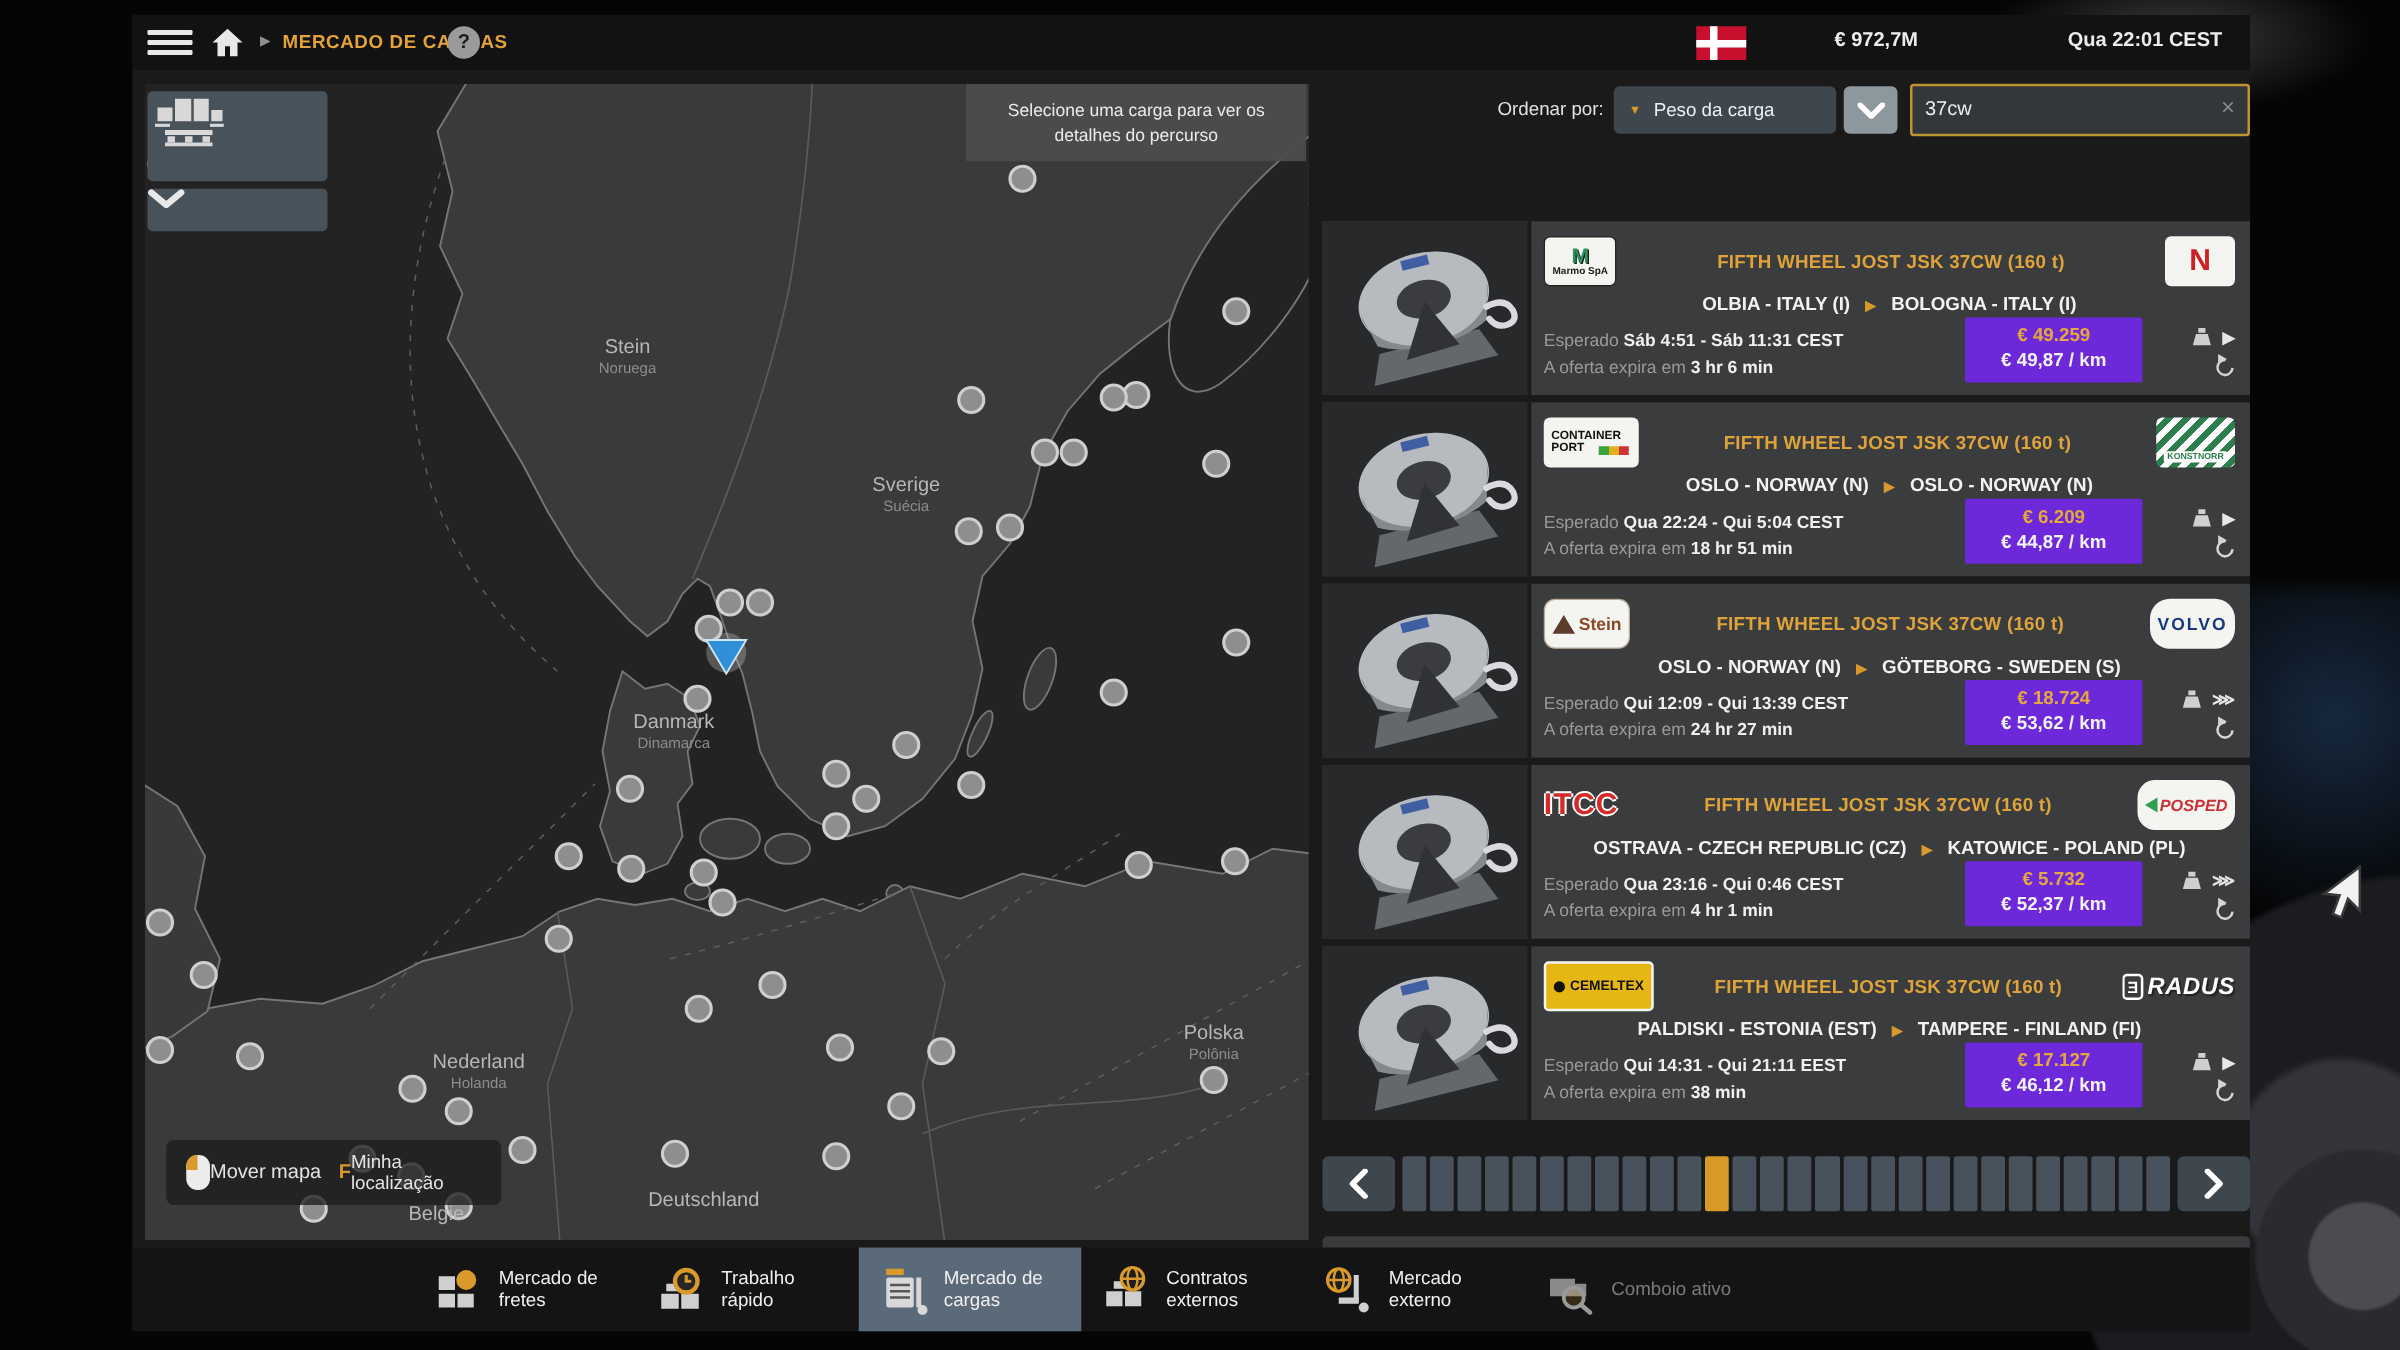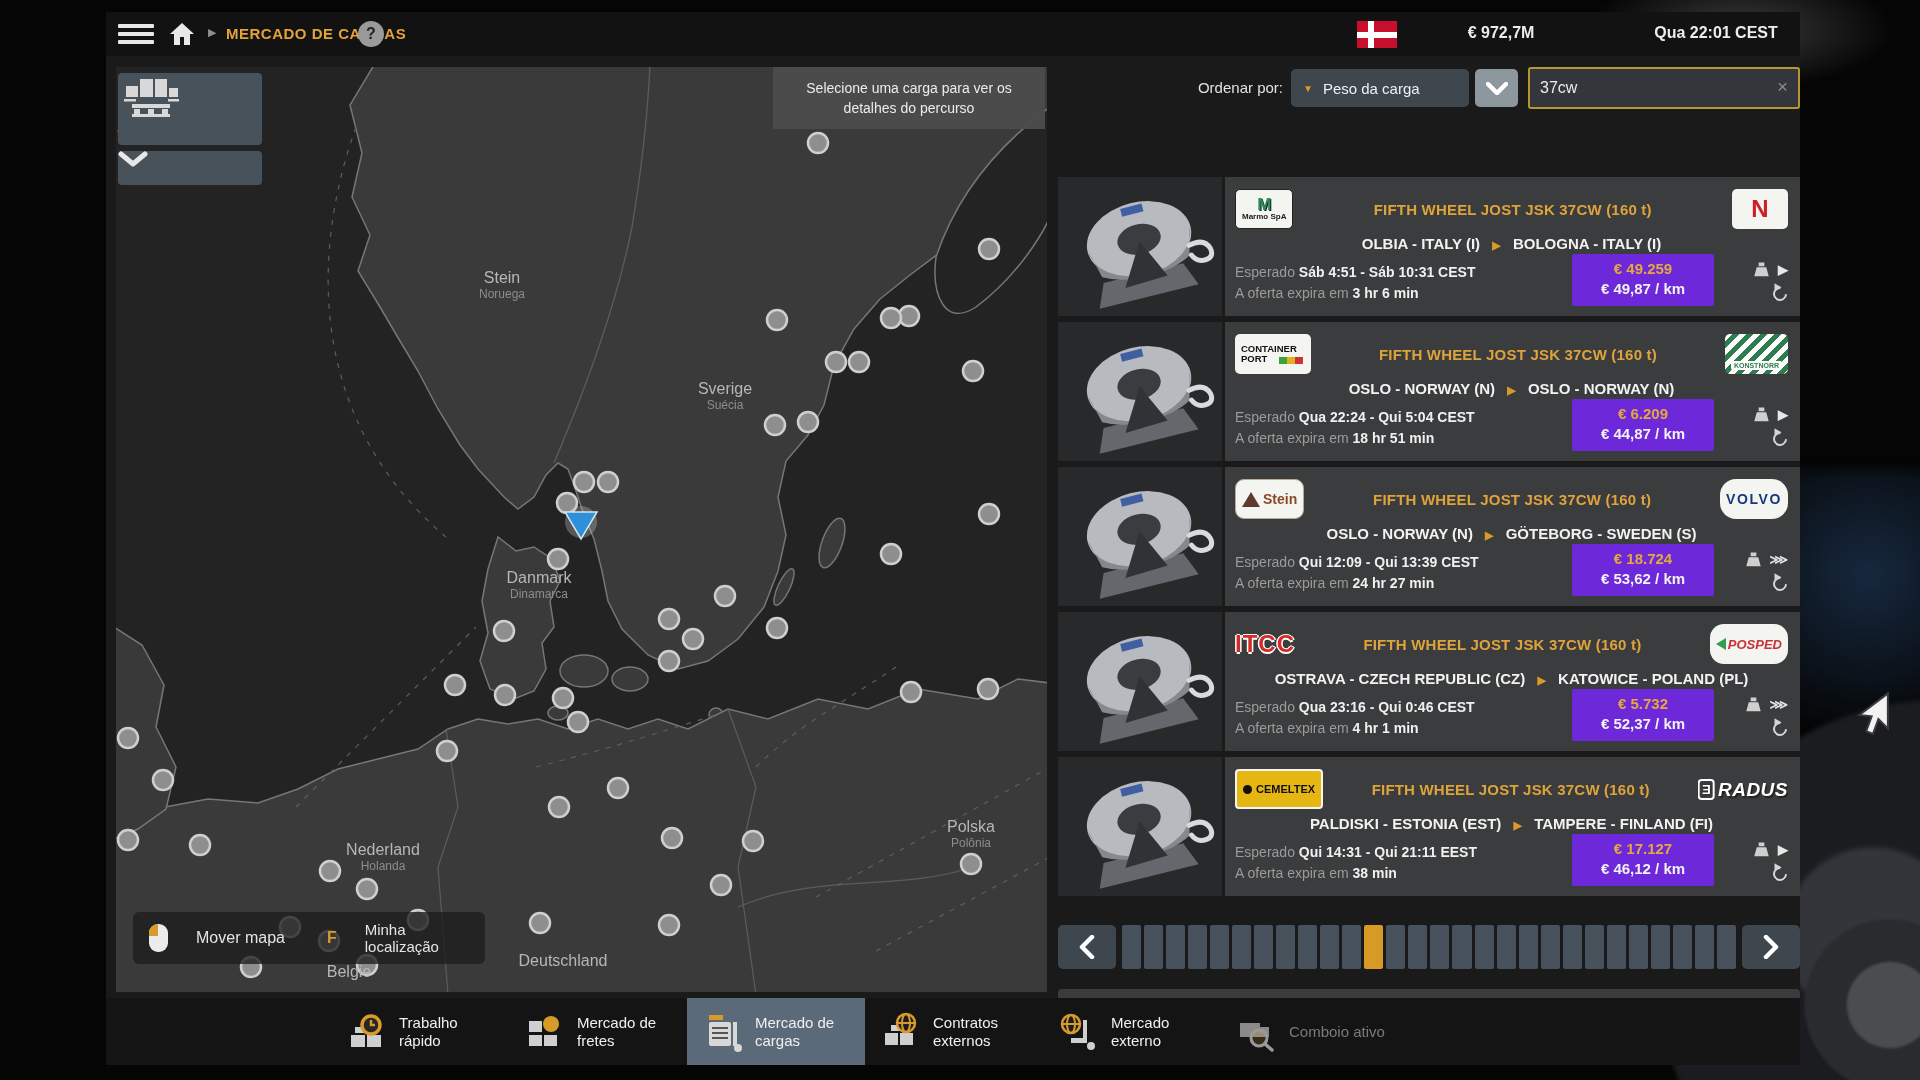--- a/index.html
+++ b/index.html
@@ -42,21 +42,21 @@
   .map-label .n { color:#b7b7b7; font-size:16px; }
   .map-label .s { color:#8d8d8d; font-size:12px; }
   .map-tooltip { position:absolute; right:2px; top:0; width:272px; height:62px; background:rgba(76,76,76,.96);
                  color:#ececec; font-size:14px; text-align:center; display:flex; align-items:center; justify-content:center;
                  padding:6px 26px; line-height:1.45; }
   .mapbtn { position:absolute; left:2px; background:#47525b; border-radius:4px; width:144px;
             display:flex; align-items:center; justify-content:center; }
   .mapbtn1 { top:6px; height:72px; }
   .mapbtn2 { top:84px; height:34px; }
   .map-legend { position:absolute; left:17px; top:845px; height:52px; background:rgba(30,30,30,.78); border-radius:6px;
-                display:flex; align-items:center; padding:0 16px; gap:28px; }
+                display:flex; align-items:center; padding:0 16px; gap:0; }
   .mouse-ico { width:19px; height:28px; background:#ececec; border-radius:9px; position:relative; overflow:hidden; }
   .mouse-ico::before { content:""; position:absolute; left:0; top:0; width:9px; height:12px; background:#d79a2b; }
   .map-legend .t { color:#e4e4e4; font-size:16px; }
   .map-legend .k { color:#d79a2b; font-weight:bold; font-size:16px; margin-left:14px; }
   .map-legend .loc { color:#e4e4e4; font-size:15px; width:104px; line-height:1.15; }
 
   
   .rpanel { position:absolute; left:952px; top:55px; width:742px; height:925px; }
   .sort-label { position:absolute; left:0; top:12px; width:225px; text-align:right; color:#e2e2e2; font-size:15px; }
   .dropdown { position:absolute; left:233px; top:2px; width:178px; height:38px; background:#3e464e; border-radius:5px;
@@ -376,21 +376,21 @@
               <i>N</i>
             </span>
         </div>
         <div class="route">
           <span>OLBIA - ITALY (I)</span>
           <span class="rarrow">▶</span>
           <span>BOLOGNA - ITALY (I)</span>
         </div>
         <div class="rbot">
           <div class="rinfo">
-            <div><span class="glabel">Esperado</span> <b>Sáb 4:51 - Sáb 10:31 CEST</b></div>
+            <div><span class="glabel">Esperado</span> <b>Sáb 4:51 - Sáb 11:31 CEST</b></div>
             <div><span class="glabel">A oferta expira em</span> <b>3 hr 6 min</b></div>
           </div>
           <div class="pricebox">
             <div class="pmain">€ 49.259</div>
             <div class="prate">€ 49,87 / km</div>
           </div>
           <div class="ricons">
             <div class="ritop">
               <span class="wicon">
                   <svg viewBox="0 0 20 20">
@@ -659,36 +659,36 @@
         </svg>
       </div>
     </div>
 
     <div class="gpsbtn">Definir como destino no GPS</div>
   </div>
 
   <div class="navbar">
     <div class="navitem">
       <svg viewBox="0 0 44 40">
+        <rect x="6" y="9" width="13" height="11" fill="#cfcfcf"></rect>
+          <rect x="6" y="23" width="13" height="11" fill="#cfcfcf"></rect>
+        <rect x="21" y="23" width="13" height="11" fill="#cfcfcf"></rect>
+        <circle cx="28" cy="12" r="8" fill="#d79a2b"></circle>
+      </svg>
+      <span class="lbl">Mercado de fretes</span>
+    </div>
+    <div class="navitem">
+      <svg viewBox="0 0 44 40">
         <rect x="6" y="23" width="14" height="12" fill="#cfcfcf"></rect>
           <rect x="22" y="23" width="14" height="12" fill="#cfcfcf"></rect>
         <rect x="10" y="15" width="10" height="6" fill="#cfcfcf"></rect>
         <circle cx="26" cy="13" r="9" fill="#262626" stroke="#d79a2b" stroke-width="3.5"></circle>
         <path d="M26 8 v5 h4" stroke="#d79a2b" stroke-width="2.5" fill="none"></path>
       </svg>
       <span class="lbl">Trabalho rápido</span>
-    </div>
-    <div class="navitem">
-      <svg viewBox="0 0 44 40">
-        <rect x="6" y="9" width="13" height="11" fill="#cfcfcf"></rect>
-          <rect x="6" y="23" width="13" height="11" fill="#cfcfcf"></rect>
-        <rect x="21" y="23" width="13" height="11" fill="#cfcfcf"></rect>
-        <circle cx="28" cy="12" r="8" fill="#d79a2b"></circle>
-      </svg>
-      <span class="lbl">Mercado de fretes</span>
     </div>
     <div class="navitem sel">
       <svg viewBox="0 0 44 40">
         <rect x="8" y="10" width="22" height="24" rx="2" fill="#d8d8d8"></rect>
         <rect x="8" y="3" width="14" height="5" fill="#d79a2b"></rect>
         <path d="M11 16h16 M11 21h16 M11 26h16" stroke="#555" stroke-width="2"></path>
         <rect x="32" y="10" width="4" height="24" fill="#d8d8d8"></rect>
           <circle cx="37" cy="36" r="4" fill="#d8d8d8"></circle>
       </svg>
       <span class="lbl">Mercado de cargas</span>

